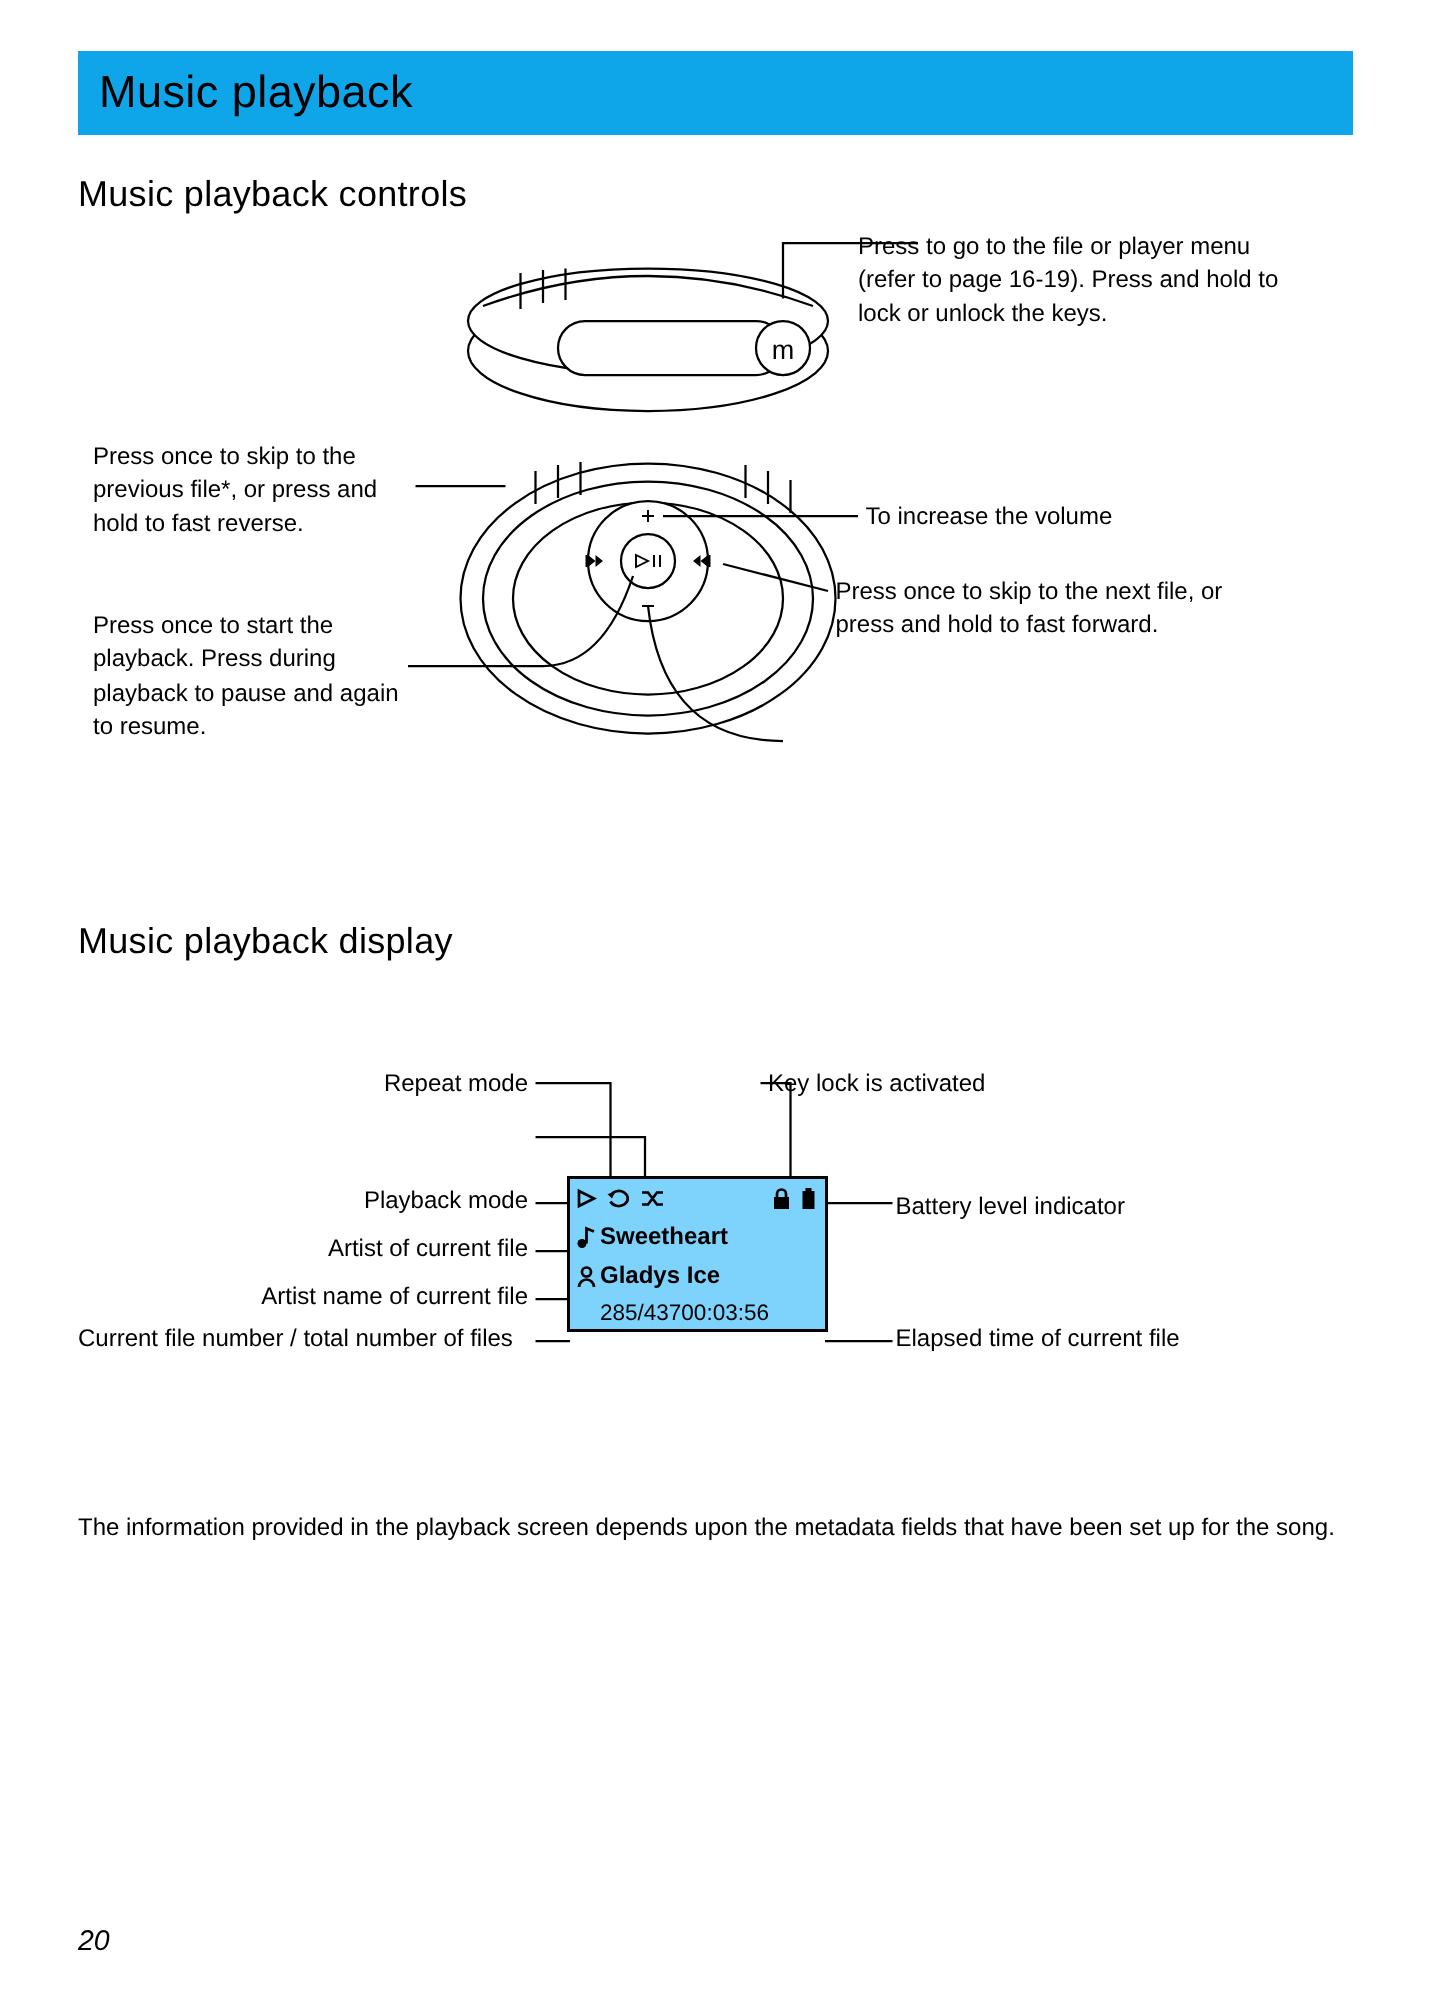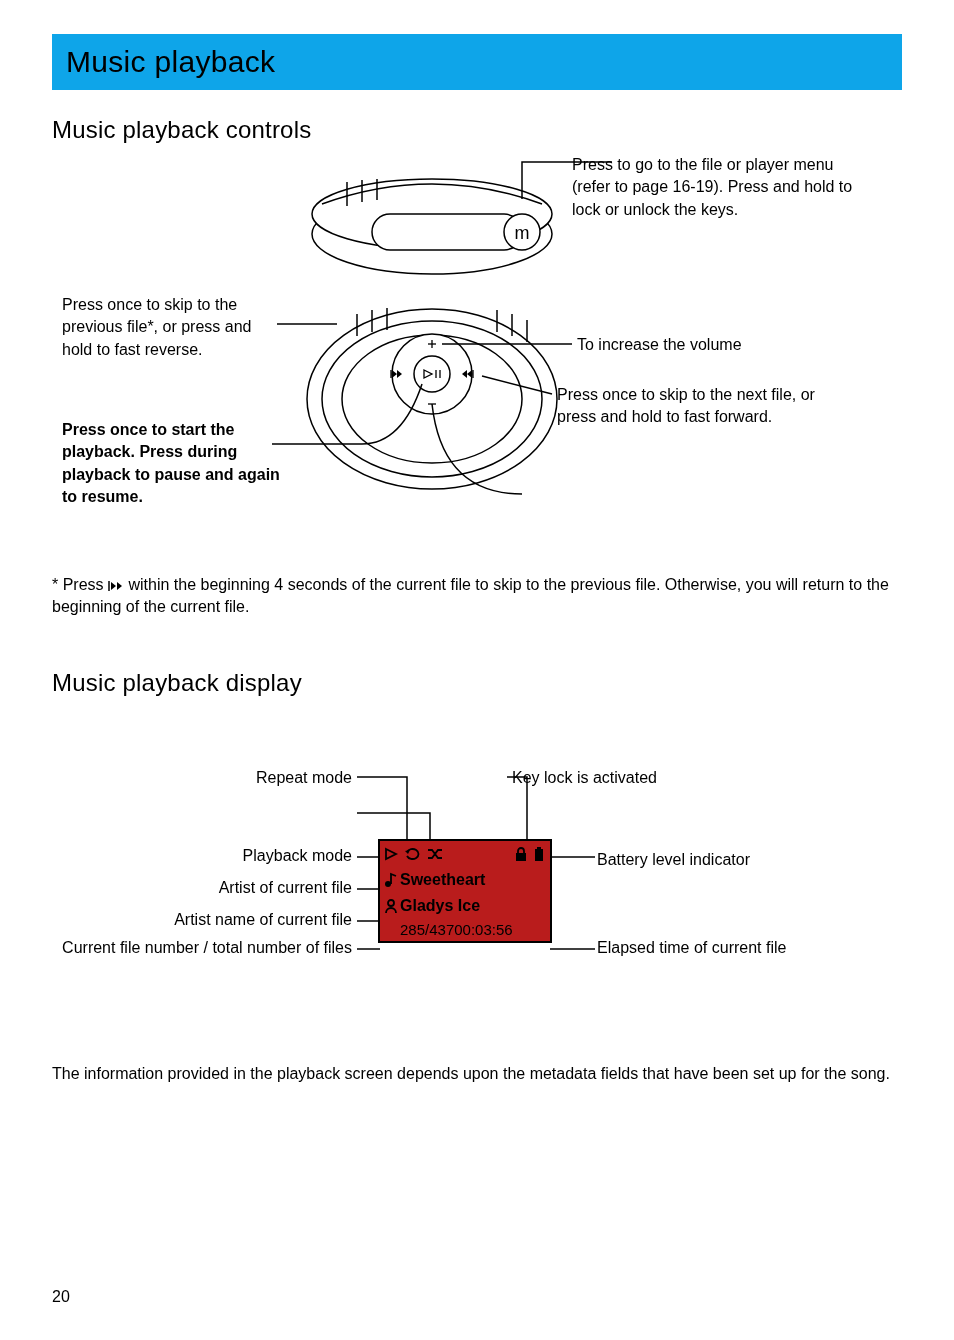--- a/index.html
+++ b/index.html
@@ -13,28 +13,28 @@
   .section-h { font-size: 24px; margin-top: 26px; font-weight: 400; letter-spacing: 0.2px; }
 
   
   .controls-area { position: relative; height: 410px; margin-top: 10px; }
   .ctl-text { position: absolute; font-size: 16px; line-height: 1.4; }
 
   
   .display-area { position: relative; height: 300px; margin-top: 36px; }
   .dsp-text { position: absolute; font-size: 16px; line-height: 1.4; }
 
-  .screen-box { position: absolute; border: 2px solid #000; background: #b91c1c; }
+  .screen-box { position: absolute; border: 2px solid #000; background: #7dd3fc; }
   .screen-row { display: flex; align-items: center; font-family: "Arial Black", Arial, sans-serif; font-weight: 900; font-size: 16px; height: 26px; padding: 0 4px; }
   .screen-row .gap { flex: 1; }
   .screen-small { font-family: Arial, sans-serif; font-weight: 400; font-size: 15px; height: 22px; padding: 0 20px; display: flex; align-items: center; }
 
   .footnote, .para { font-size: 16px; line-height: 1.4; margin-top: 10px; }
 
-  .page-num { position: absolute; bottom: 34px; left: 52px; font-size: 16px; }
+  .page-num { position: absolute; bottom: 34px; left: 52px; font-size: 19px; font-style: italic; }
 
   svg.icon { vertical-align: middle; }
   svg.ln { position: absolute; overflow: visible; }
 </style>
 </head>
 <body>
 
 <div class="page">
 
   <div class="banner">
@@ -111,57 +111,48 @@
     </svg>
 
     <svg class="ln" style="left:225px; top:160px;" width="100" height="70">
       <line x1="0" y1="10" x2="60" y2="10" stroke="#000" stroke-width="1.5"></line>
     </svg>
     <div class="ctl-text" style="left:10px; top:140px; width:220px;">Press once to skip to the previous file*, or press and hold to fast reverse.</div>
 
     <svg class="ln" style="left:220px; top:280px;" width="150" height="90">
       <path d="M 0 10 L 90 10 Q 130 10 150 -50" fill="none" stroke="#000" stroke-width="1.5"></path>
     </svg>
-    <div class="ctl-text" style="left:10px; top:265px; width:220px;font-weight:bold;">Press once to start the playback. Press during playback to pause and again to resume.</div>
+    <div class="ctl-text" style="left:10px; top:253px; width:220px;">Press once to start the playback. Press during playback to pause and again to resume.</div>
 
     <svg class="ln" style="left:390px; top:180px;" width="140" height="20">
       <line x1="0" y1="10" x2="130" y2="10" stroke="#000" stroke-width="1.5"></line>
     </svg>
     <div class="ctl-text" style="left:525px; top:180px; width:260px;">To increase the volume</div>
 
     <svg class="ln" style="left:430px; top:220px;" width="80" height="30">
       <line x1="0" y1="2" x2="70" y2="20" stroke="#000" stroke-width="1.5"></line>
     </svg>
     <div class="ctl-text" style="left:505px; top:230px; width:260px;">Press once to skip to the next file, or press and hold to fast forward.</div>
 
     <svg class="ln" style="left:380px; top:260px;" width="100" height="90">
       <path d="M 0 -10 Q 10 80 90 80" fill="none" stroke="#000" stroke-width="1.5"></path>
     </svg>
 
   </div>
 
-  <p class="footnote">
-    <span>* Press </span>
-    <svg class="icon" width="16" height="12">
-      <line x1="1" y1="1" x2="1" y2="11" stroke="#000" stroke-width="1.5"></line>
-      <path d="M 8 6 L 3 2 v8 z" fill="#000"></path>
-      <path d="M 14 6 L 9 2 v8 z" fill="#000"></path>
-    </svg>
-    <span> within the beginning 4 seconds of the current file to skip to the previous file. Otherwise, you will return to the beginning of the current file.</span>
-  </p>
 
   <h2 class="section-h" style="margin-top:50px;">Music playback display</h2>
 
   <div class="display-area">
 
     <div class="dsp-text" style="left:0; top:34px; width:300px; text-align:right;">Repeat mode</div>
     <div class="dsp-text" style="left:0; top:112px; width:300px; text-align:right;">Playback mode</div>
     <div class="dsp-text" style="left:0; top:144px; width:300px; text-align:right;">Artist of current file</div>
     <div class="dsp-text" style="left:0; top:176px; width:300px; text-align:right;">Artist name of current file</div>
-    <div class="dsp-text" style="left:0; top:204px; width:300px; text-align:right;">Current file number / total number of files</div>
+    <div class="dsp-text" style="left:0; top:204px; width:300px; text-align:left;">Current file number / total number of files</div>
 
     <div class="dsp-text" style="left:460px; top:34px;">Key lock is activated</div>
     <div class="dsp-text" style="left:545px; top:116px;">Battery level indicator</div>
     <div class="dsp-text" style="left:545px; top:204px;">Elapsed time of current file</div>
 
     <svg class="ln" style="left:300px; top:40px;" width="90" height="90">
         <path d="M 5 4 L 55 4 L 55 70" fill="none" stroke="#000" stroke-width="1.5"></path>
       </svg>
     <svg class="ln" style="left:300px; top:76px;" width="90" height="50">
         <path d="M 5 4 L 78 4 L 78 34" fill="none" stroke="#000" stroke-width="1.5"></path>

